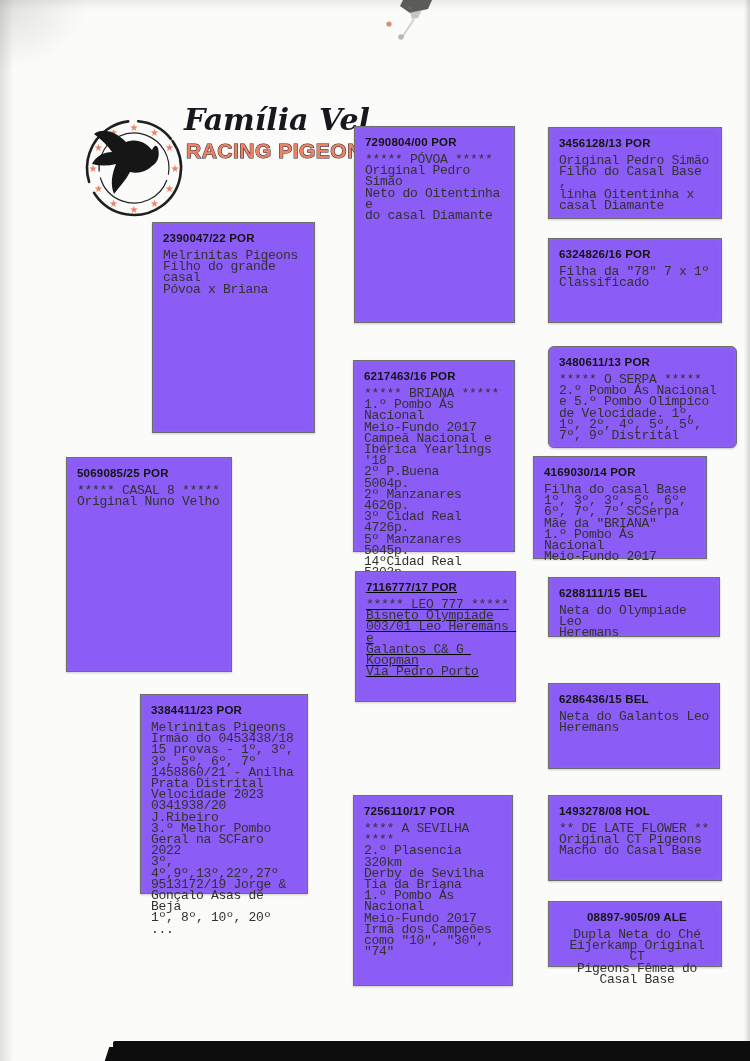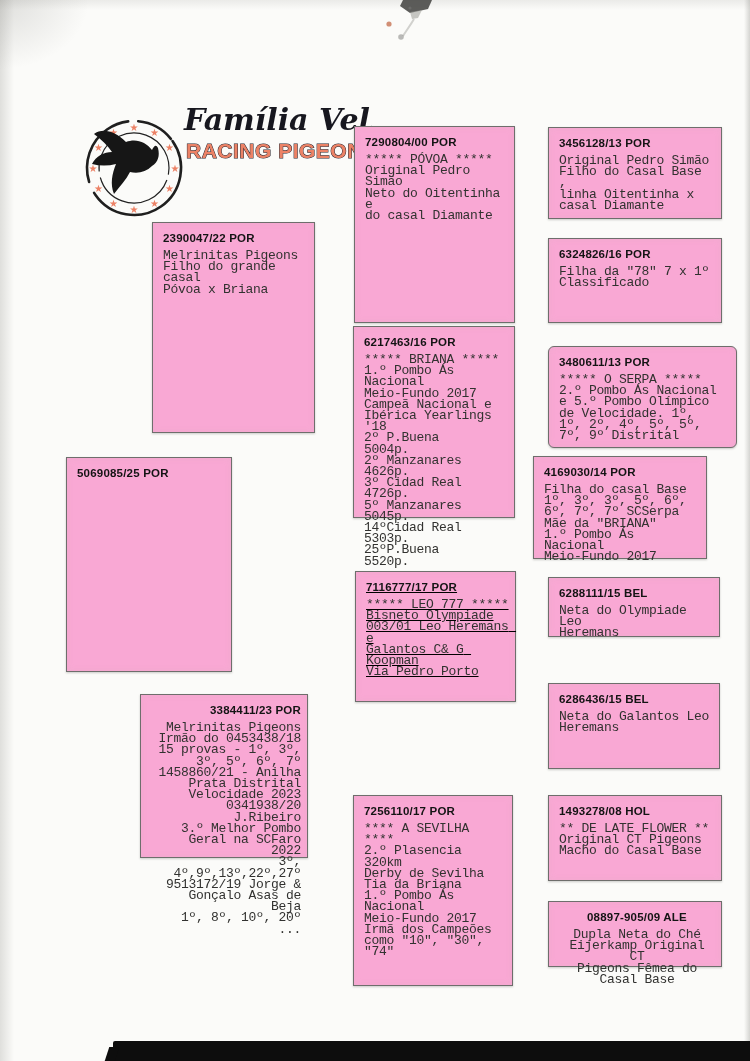--- a/index.html
+++ b/index.html
@@ -16,21 +16,21 @@
   .edge-right{position:absolute;right:0;top:0;width:6px;height:100%;
     background:linear-gradient(to left,rgba(140,140,135,.35),rgba(140,140,135,0));}
   .corner-tl{position:absolute;left:0;top:0;width:90px;height:70px;
     background:radial-gradient(ellipse at 0% 0%,rgba(120,120,115,.22),rgba(120,120,115,0) 70%);}
   .blackbar{position:absolute;left:113px;right:0;top:1041px;height:20px;
     background:#0d0d0d;border-radius:2px 0 0 1px;}
   .blackbar::before{content:"";position:absolute;left:-6px;top:6px;width:10px;height:14px;
     background:#0d0d0d;transform:skewX(-18deg);}
   
   .card{
-    position:absolute;background:#f9a8d4;border:1px solid #6e6e6c;
+    position:absolute;background:#8b5cf6;border:1px solid #6e6e6c;
     box-shadow:0 1px 2px rgba(60,60,55,.25), inset 0 0 6px rgba(180,180,170,.12);
     padding:9px 6px 6px 10px;box-sizing:border-box;
   }
   .card-id{
     font-family:"Liberation Sans",sans-serif;font-weight:700;
     font-size:11.5px;line-height:13px;color:#141414;letter-spacing:.2px;
     margin-bottom:5px;
   }
   .card-body{
     font-family:"Liberation Mono","DejaVu Sans Mono",monospace;
@@ -104,23 +104,25 @@
 
   <div class="card" style="left:152px;top:222px;width:163px;height:211px;">
     <div class="card-id">2390047/22 POR</div>
     <div class="card-body">Melrinitas Pigeons
 Filho do grande casal
 Póvoa x Briana</div>
   </div>
 
   <div class="card" style="left:66px;top:457px;width:166px;height:215px;">
     <div class="card-id">5069085/25 POR</div>
-  </div>
-
-  <div class="card" style="left:140px;top:694px;width:168px;height:164px;text-align:right;">
+    <div class="card-body">***** CASAL 8 *****
+Original Nuno Velho</div>
+  </div>
+
+  <div class="card" style="left:140px;top:694px;width:168px;height:200px;">
     <div class="card-id">3384411/23 POR</div>
     <div class="card-body">Melrinitas Pigeons
 Irmão do 0453438/18
 15 provas - 1º, 3º,
 3º, 5º, 6º, 7º
 1458860/21 - Anilha
 Prata Distrital
 Velocidade 2023
 0341938/20 J.Ribeiro
 3.º Melhor Pombo
@@ -132,21 +134,21 @@
   </div>
 
   <div class="card" style="left:354px;top:126px;width:161px;height:197px;">
     <div class="card-id">7290804/00 POR</div>
     <div class="card-body">***** PÓVOA *****
 Original Pedro Simão
 Neto do Oitentinha e
 do casal Diamante</div>
   </div>
 
-  <div class="card" style="left:353px;top:326px;width:162px;height:192px;">
+  <div class="card" style="left:353px;top:360px;width:162px;height:192px;">
     <div class="card-id">6217463/16 POR</div>
     <div class="card-body">***** BRIANA *****
 1.º Pombo Ás Nacional
 Meio-Fundo 2017
 Campeã Nacional e
 Ibérica Yearlings '18
 2º P.Buena    5004p.
 2º Manzanares 4626p.
 3º Cidad Real 4726p.
 5º Manzanares 5045p.

